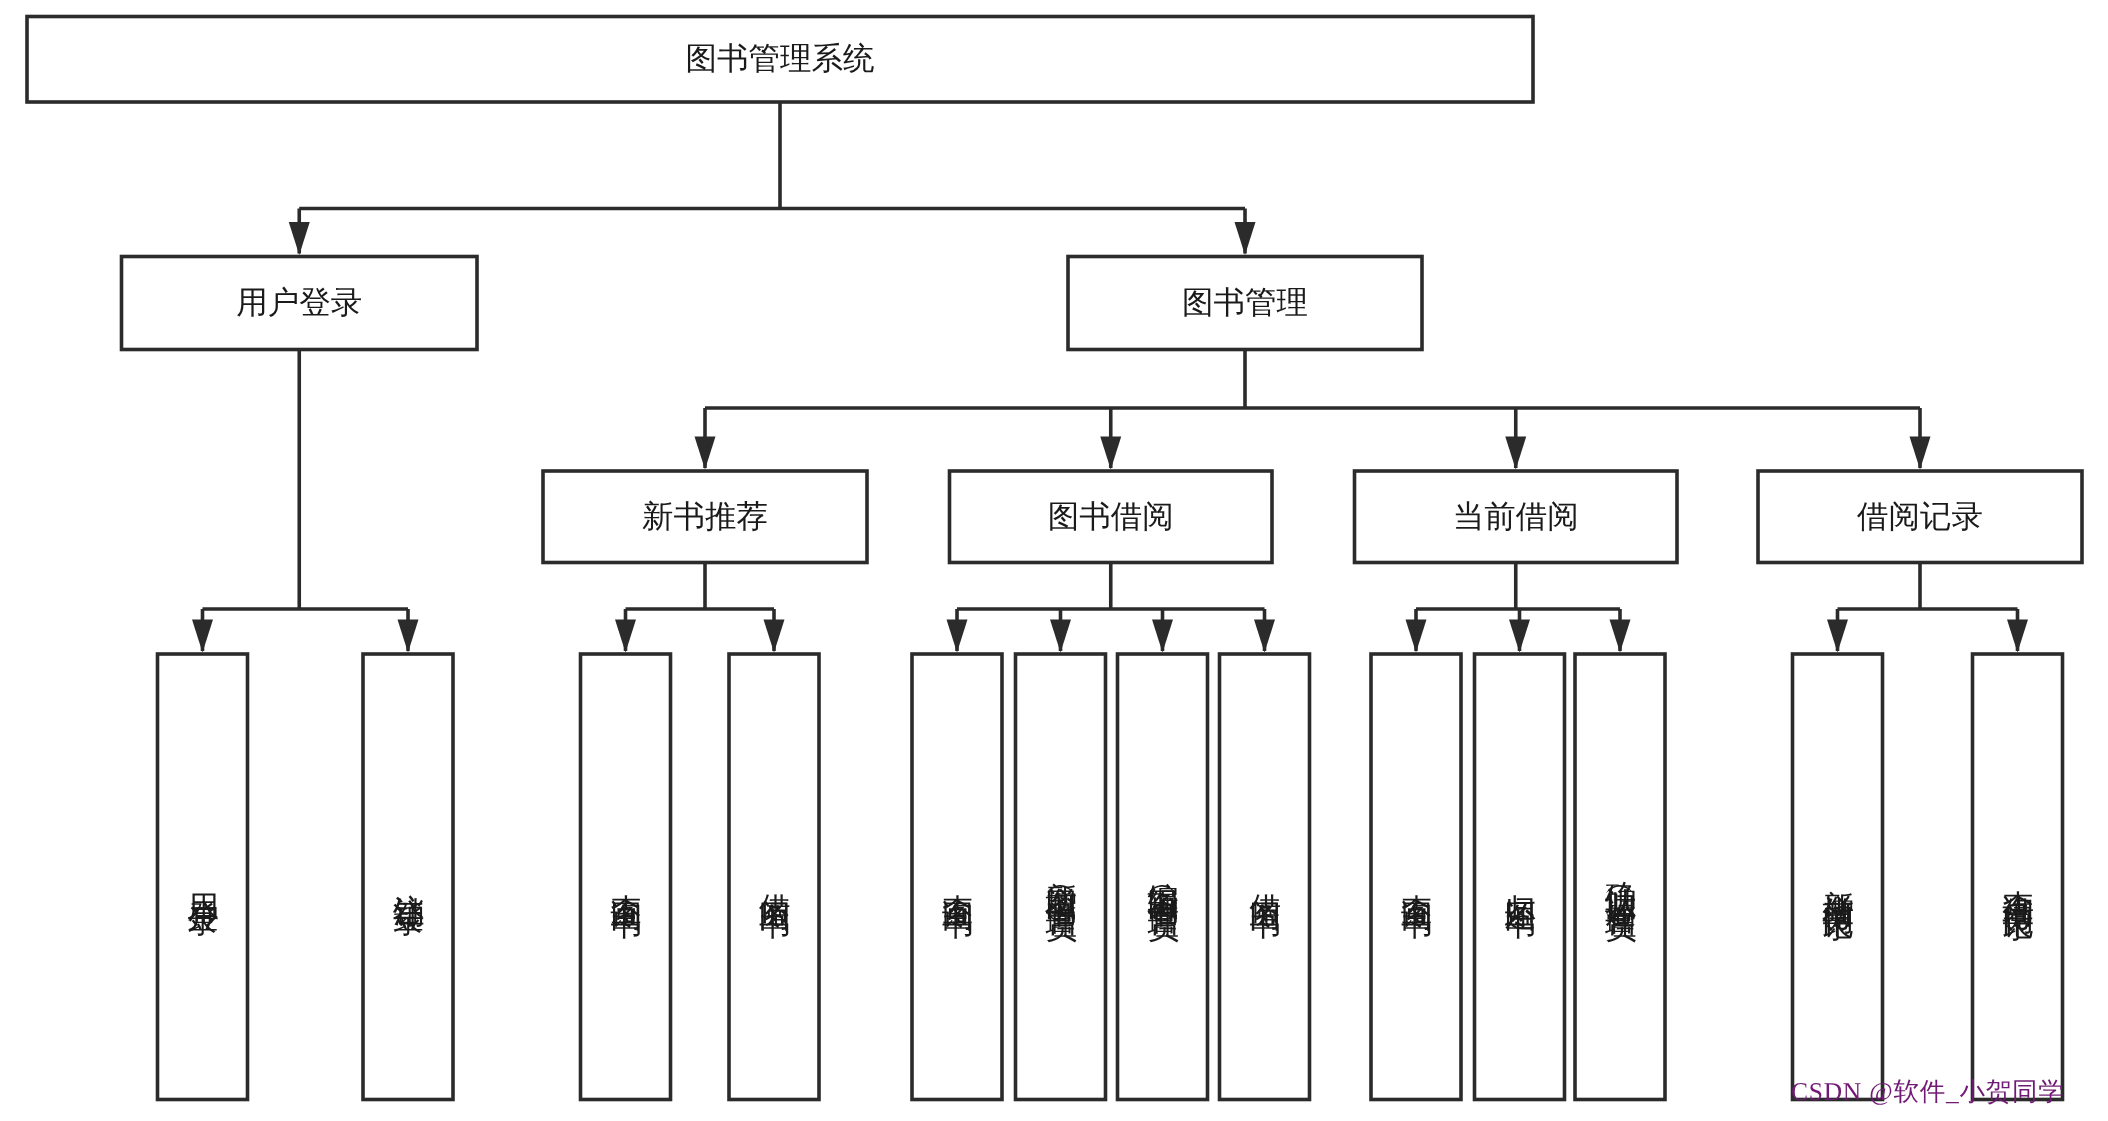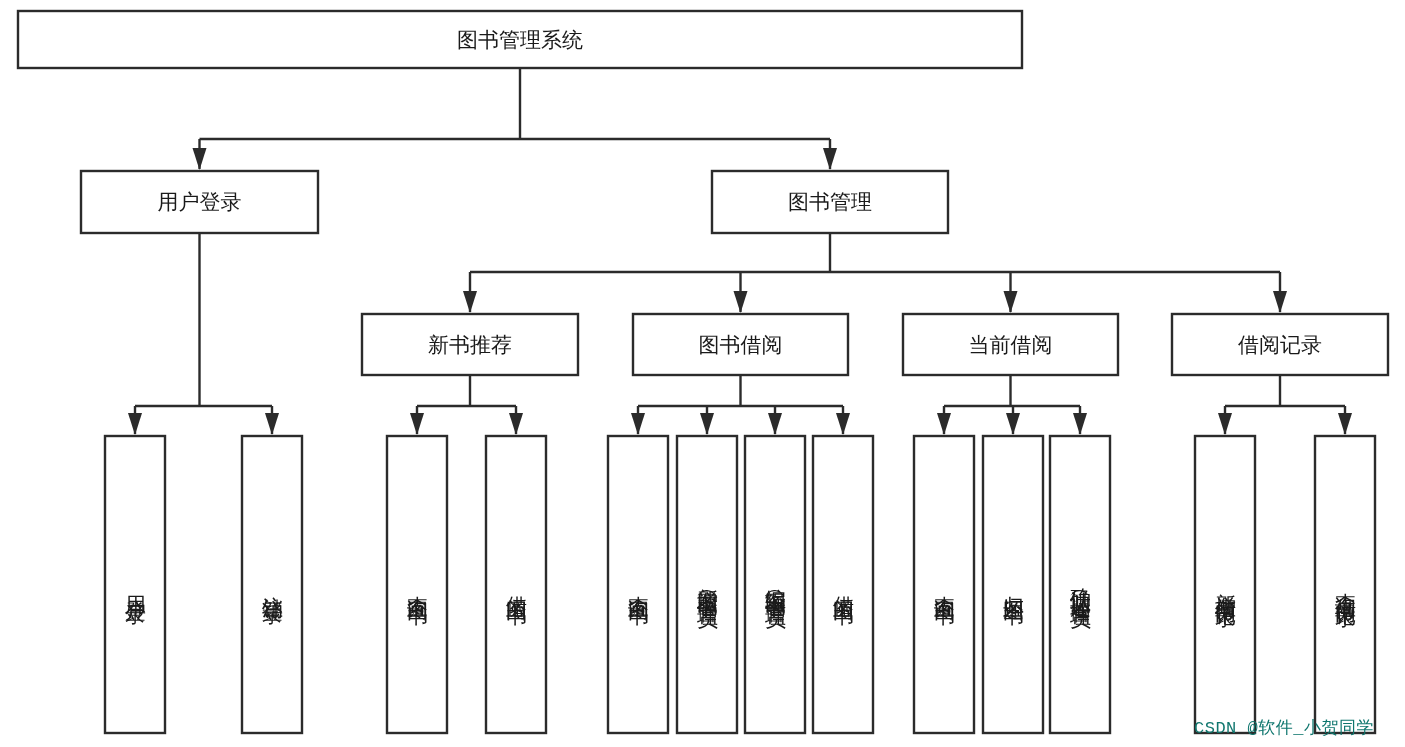--- a/index.html
+++ b/index.html
@@ -60,23 +60,23 @@
     letter-spacing: 3px;
     display: flex;
     align-items: center;
     justify-content: center;
     text-align: center;
     white-space: nowrap;
     pointer-events: none;
   }
   .watermark {
     position: absolute;
-    font-family: Liberation Mono, monospace;
+    font-family: Liberation Serif, serif;
     font-size: 17px;
-    color: #0f766e;
+    color: #701a75;
     white-space: nowrap;
     letter-spacing: 0.5px;
   }
 </style>
 </head>
 <body>
 
 <div id="diagram-root">
 
   <svg class="canvas" viewBox="0 0 1405 747">

